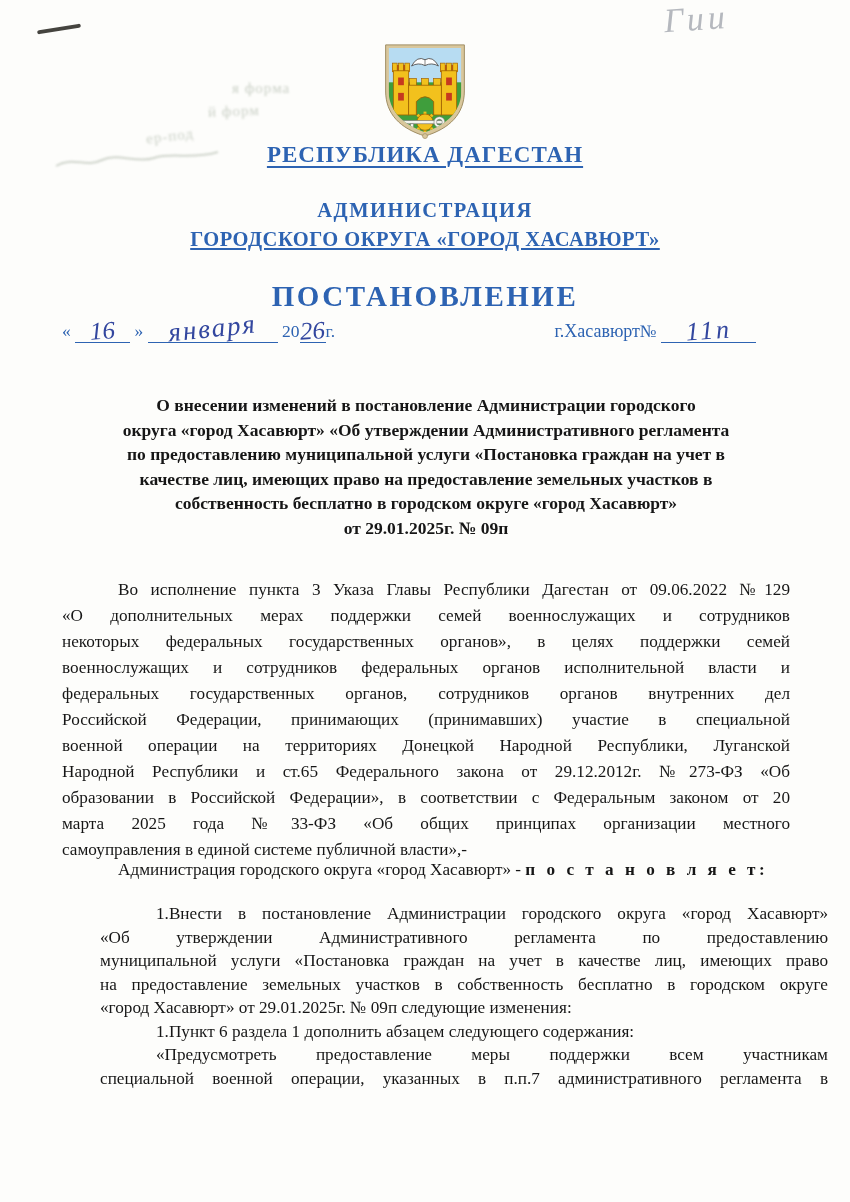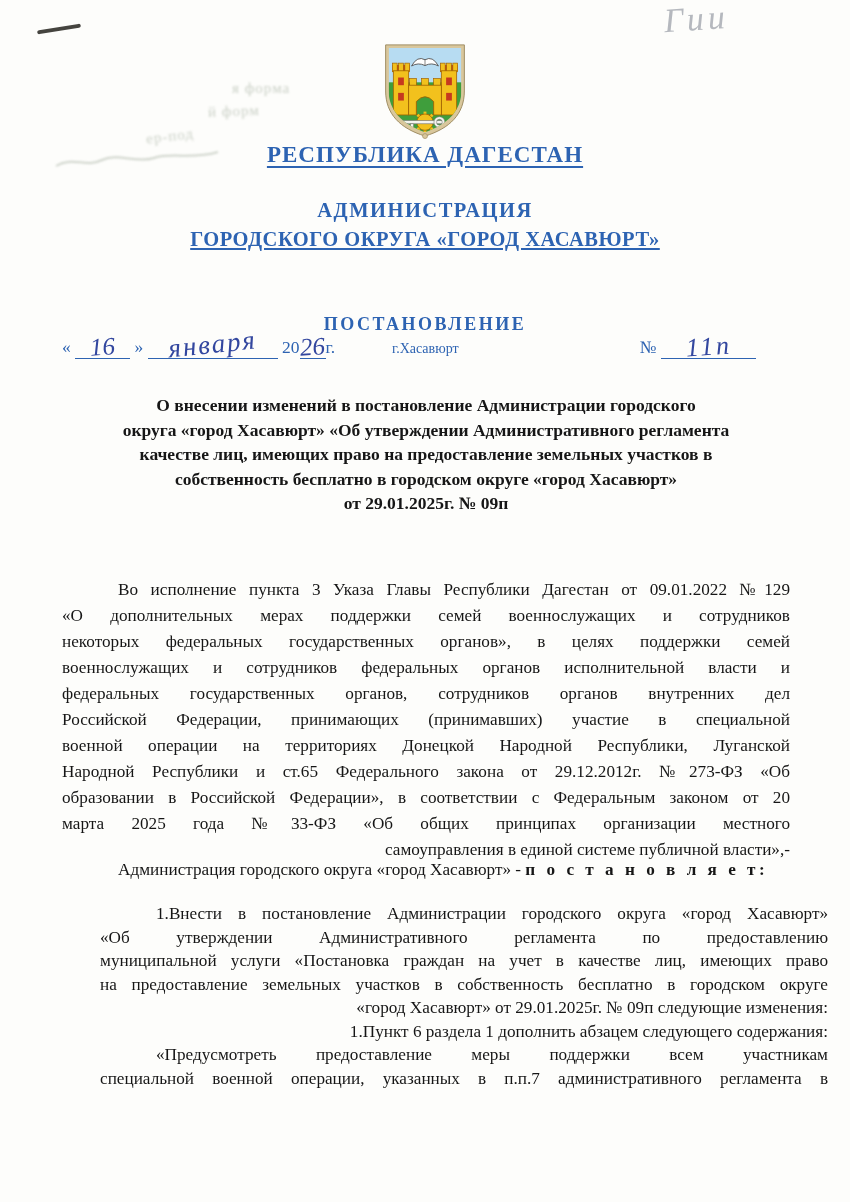--- a/index.html
+++ b/index.html
@@ -25,47 +25,47 @@
   
   .emblem { position:absolute; left:377px; top:40px; width:96px; height:100px; }
 
   
   .hdr { position:absolute; left:0; width:100%; text-align:center;
     color:#2d63b2; font-weight:bold; }
   .hdr-republic { top:142px; font-size:23px; letter-spacing:1px;
     text-decoration:underline; text-underline-offset:4px; text-decoration-thickness:2px; }
   .hdr-admin1 { top:199px; font-size:20.5px; letter-spacing:1.5px; }
   .hdr-admin2 { top:228px; font-size:20.5px; letter-spacing:.5px;text-decoration:underline; }
-  .hdr-doctype { top:280px; font-size:18px; letter-spacing:2.5px;margin-top:34px; }
+  .hdr-doctype { top:280px; font-size:29px; letter-spacing:2.5px; }
 
   
   .dateline { position:absolute; top:321px; left:62px; width:728px;
     display:flex; justify-content:space-between; align-items:baseline;
     color:#2d63b2; font-size:17.5px; }
   .date-left { width:330px; white-space:nowrap; }
-  .date-city { flex:1; text-align:left; font-size:14px;margin-top:20px; }
+  .date-city { flex:1; text-align:right; font-size:18px; }
   .date-num  { width:150px; text-align:left; white-space:nowrap; }
   .blank { display:inline-block; border-bottom:1.5px solid #2d63b2;
     text-align:center; height:21px; vertical-align:baseline; overflow:visible; }
   .w55 { width:55px; } .w130 { width:130px; } .w26 { width:26px; } .w95 { width:95px; }
   .hand { display:inline-block; color:#33479f; font-style:italic;
     font-size:25px; line-height:14px; transform:rotate(-4deg); position:relative; top:2px;
     font-family:"Liberation Serif", serif; }
   .hand-month { font-size:27px; letter-spacing:2px; transform:rotate(-6deg); top:0; }
   .hand-num { font-size:26px; letter-spacing:3px; }
 
   
   .title-block { position:absolute; top:393px; left:62px; width:728px; }
   .title-block .tline { text-align:center; font-weight:bold;
     font-size:17.5px; line-height:24.5px; }
 
   .para { position:absolute; left:62px; width:728px; font-size:17.2px; }
   .para1 { top:577px; } .para1 .tline { line-height:26px; }
   .para2 { top:902px;margin-left:38px; } .para2 .tline { line-height:23.5px; }
-  .tline { text-align:right; white-space:normal; }
+  .tline { text-align:left; white-space:normal; }
   .tline.just { text-align:justify; text-align-last:justify; }
   .tline.ind { padding-left:56px; }
 
   .resolution { position:absolute; top:860px; left:62px; width:728px;
     font-size:17.2px; padding-left:56px; box-sizing:border-box; }
   .resolution .spaced { font-weight:bold; letter-spacing:3.5px; }
 </style>
 </head>
 <body>
 
@@ -158,27 +158,28 @@
     <div class="date-city">г.Хасавюрт</div>
     <div class="date-num">
       <span>№</span>
       <span class="blank w95"><span class="hand hand-num">11п</span></span>
     </div>
   </div>
 
   <div class="title-block">
       <div class="tline">О внесении изменений в постановление Администрации городского</div>
       <div class="tline">округа «город Хасавюрт» «Об утверждении Административного регламента</div>
+      <div class="tline">по предоставлению муниципальной услуги «Постановка граждан на учет в</div>
       <div class="tline">качестве лиц, имеющих право на предоставление земельных участков в</div>
       <div class="tline">собственность бесплатно в городском округе «город Хасавюрт»</div>
       <div class="tline">от 29.01.2025г. № 09п</div>
     </div>
 
   <div class="para para1">
-      <div class="tline just ind">Во исполнение пункта 3 Указа Главы Республики Дагестан от 09.01.2022 №129</div>
+      <div class="tline just ind">Во исполнение пункта 3 Указа Главы Республики Дагестан от 09.06.2022 №129</div>
       <div class="tline just">«О дополнительных мерах поддержки семей военнослужащих и сотрудников</div>
       <div class="tline just">некоторых федеральных государственных органов», в целях поддержки семей</div>
       <div class="tline just">военнослужащих и сотрудников федеральных органов исполнительной власти и</div>
       <div class="tline just">федеральных государственных органов, сотрудников органов внутренних дел</div>
       <div class="tline just">Российской Федерации, принимающих (принимавших) участие в специальной</div>
       <div class="tline just">военной операции на территориях Донецкой Народной Республики, Луганской</div>
       <div class="tline just">Народной Республики и ст.65 Федерального закона от 29.12.2012г. №273-ФЗ «Об</div>
       <div class="tline just">образовании в Российской Федерации», в соответствии с Федеральным законом от 20</div>
       <div class="tline just">марта 2025 года №33-ФЗ «Об общих принципах организации местного</div>
       <div class="tline">самоуправления в единой системе публичной власти»,-</div>

